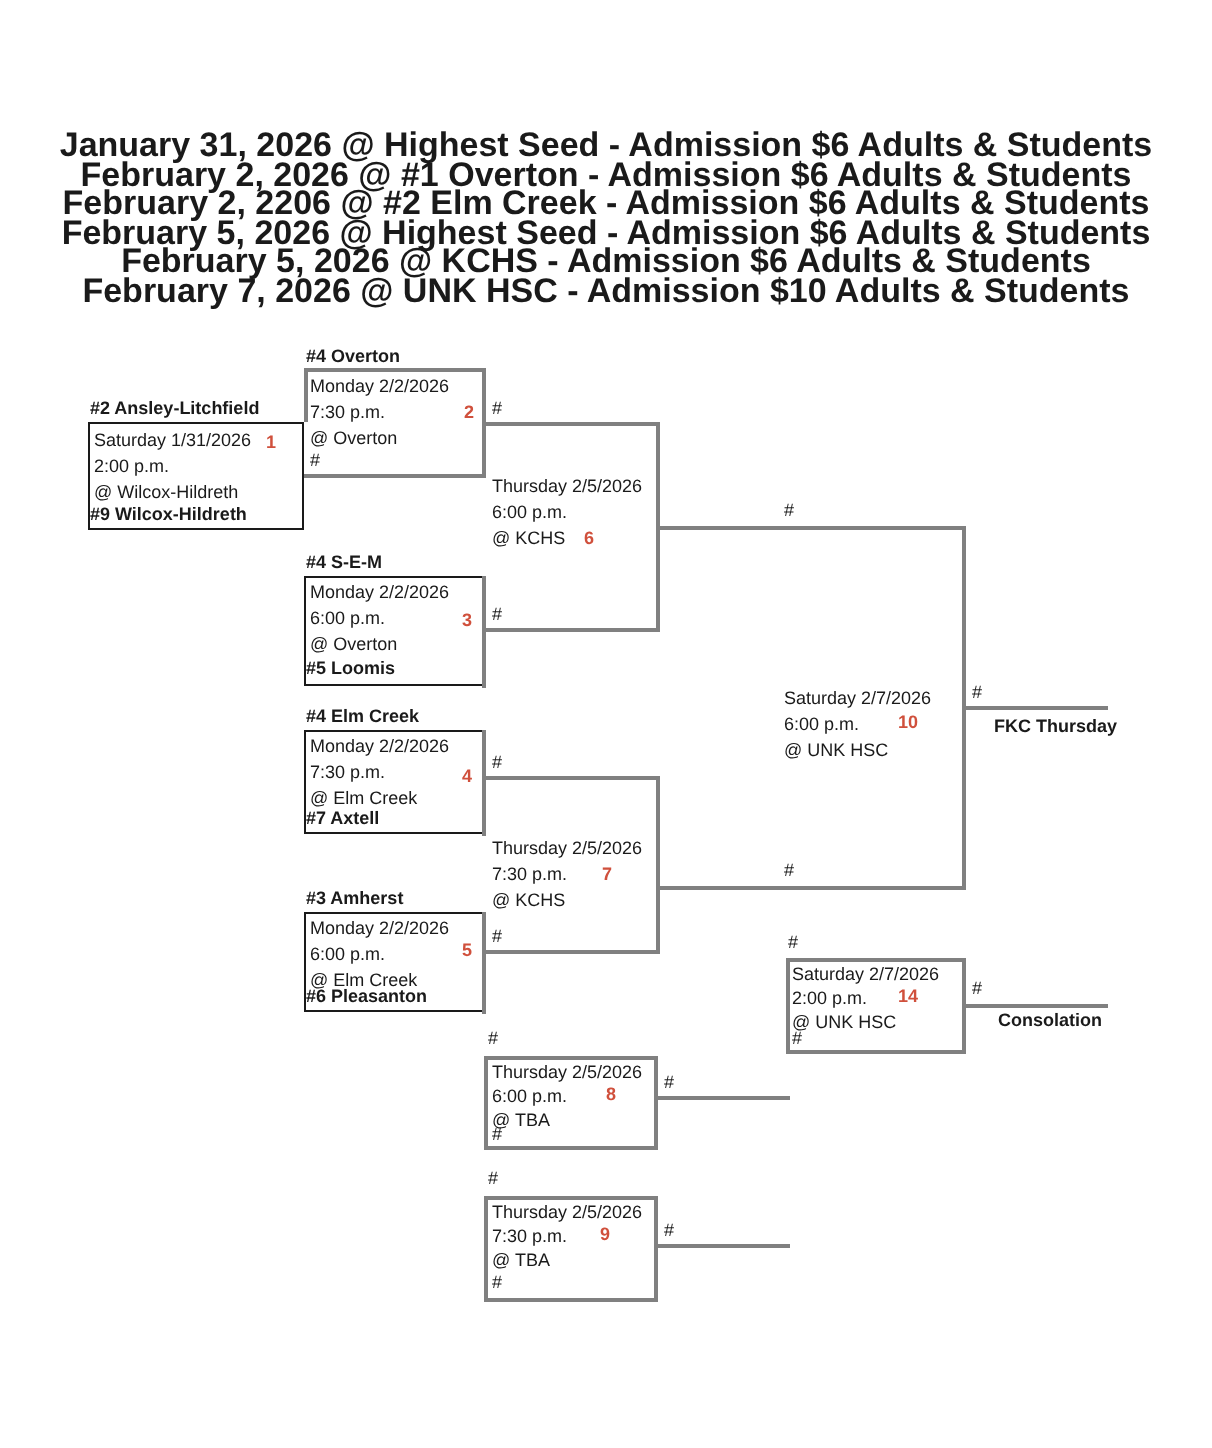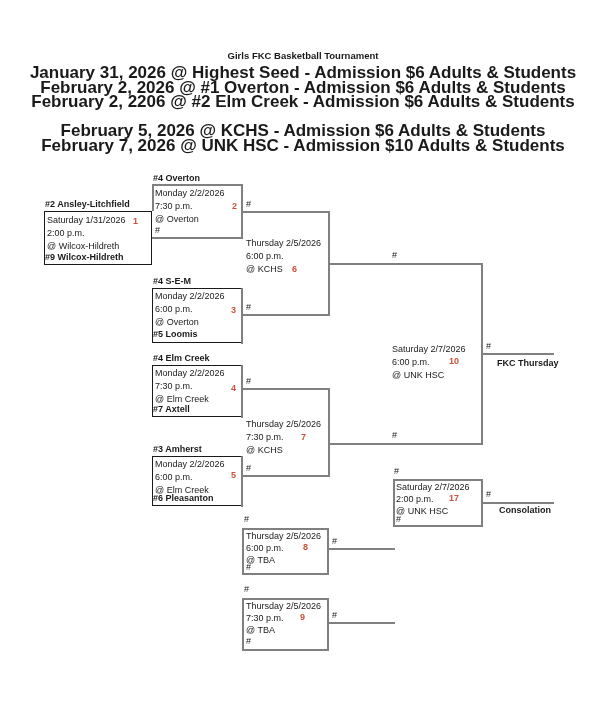--- a/index.html
+++ b/index.html
@@ -21,24 +21,24 @@
   .vl{position:absolute;width:1px;background:var(--line-dark,#1a1a1a);}
   .gh{position:absolute;height:2px;background:var(--line-gray,#808080);}
   .gv{position:absolute;width:2px;background:var(--line-gray,#808080);}
   .grect{position:absolute;border:2px solid var(--line-gray,#808080);box-sizing:border-box;background:transparent;}
 </style>
 </head>
 <body>
 
 <div id="page">
 
-  <div class="hdr title" style="top:50px">Girls FKC Basketball Tournament</div>
   <div class="hdr sched" style="top:63px">January 31, 2026 @ Highest Seed - Admission $6 Adults &amp; Students</div>
   <div class="hdr sched" style="top:77.5px">February 2, 2026 @ #1 Overton  - Admission $6 Adults &amp; Students</div>
   <div class="hdr sched" style="top:92px">February 2, 2206 @ #2 Elm Creek - Admission $6 Adults &amp; Students</div>
+  <div class="hdr sched" style="top:106.5px">February 5, 2026 @ Highest Seed - Admission $6 Adults &amp; Students</div>
   <div class="hdr sched" style="top:121px">February 5, 2026 @ KCHS - Admission $6 Adults &amp; Students</div>
   <div class="hdr sched" style="top:135.5px">February 7, 2026 @ UNK HSC - Admission $10 Adults &amp; Students</div>
 
   <div class="hl" style="left:44px;top:211px;width:108px"></div>
   <div class="hl" style="left:44px;top:264px;width:108px"></div>
   <div class="vl" style="left:44px;top:211px;height:53px"></div>
   <div class="vl" style="left:151px;top:211px;height:54px"></div>
 
   <div class="gh" style="left:152px;top:184px;width:91px"></div>
   <div class="gh" style="left:152px;top:237px;width:91px"></div>
@@ -153,21 +153,21 @@
     <span class="num" style="left:449px;top:356px">10</span>
     <span class="t" style="left:392px;top:370px">@ UNK HSC</span>
     <span class="t" style="left:486px;top:341px">#</span>
     <span class="t b" style="left:497px;top:358px">FKC Thursday</span>
   </div>
 
   <div>
     <span class="t" style="left:394px;top:466px">#</span>
     <span class="t" style="left:396px;top:482px">Saturday 2/7/2026</span>
     <span class="t" style="left:396px;top:494px">2:00 p.m.</span>
-    <span class="num" style="left:449px;top:493px">17</span>
+    <span class="num" style="left:449px;top:493px">14</span>
     <span class="t" style="left:396px;top:506px">@ UNK HSC</span>
     <span class="t" style="left:396px;top:514px">#</span>
     <span class="t" style="left:486px;top:489px">#</span>
     <span class="t b" style="left:499px;top:505px">Consolation</span>
   </div>
 
   <div>
     <span class="t" style="left:244px;top:514px">#</span>
     <span class="t" style="left:246px;top:531px">Thursday 2/5/2026</span>
     <span class="t" style="left:246px;top:543px">6:00 p.m.</span>

